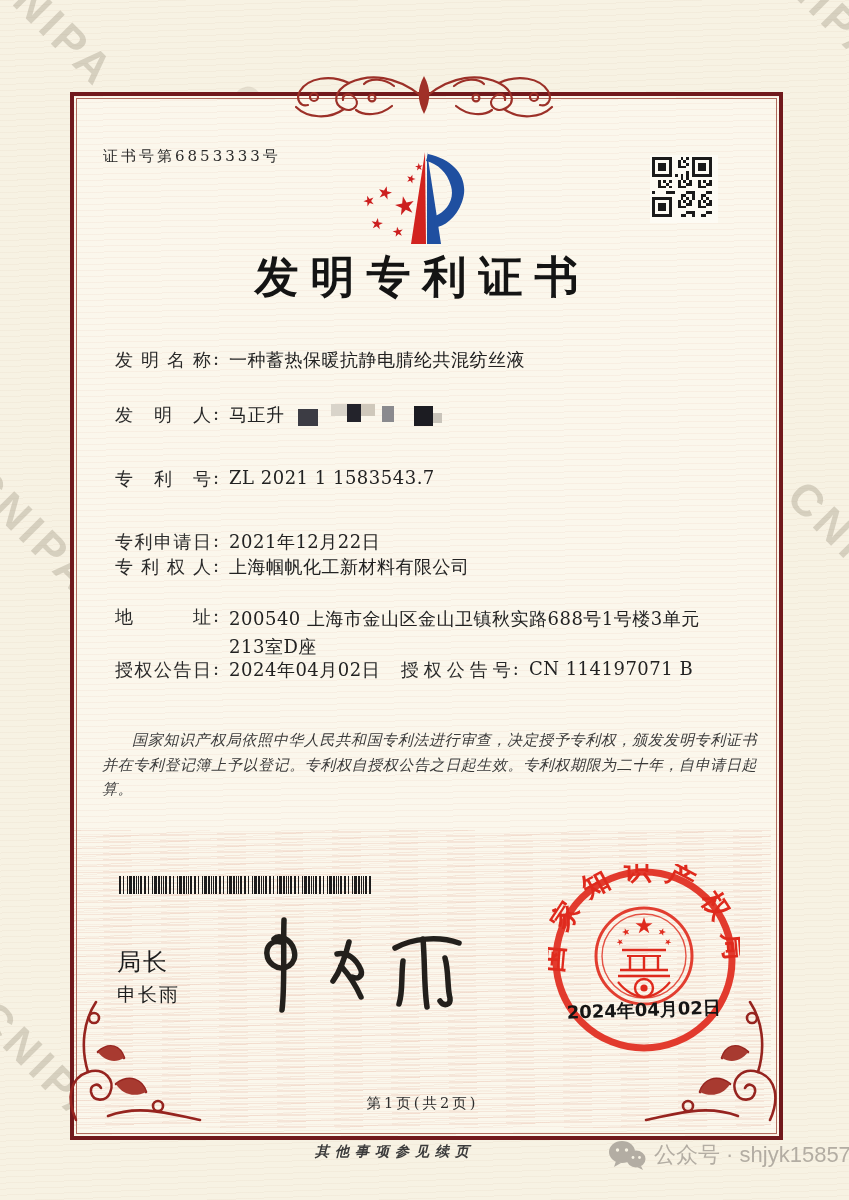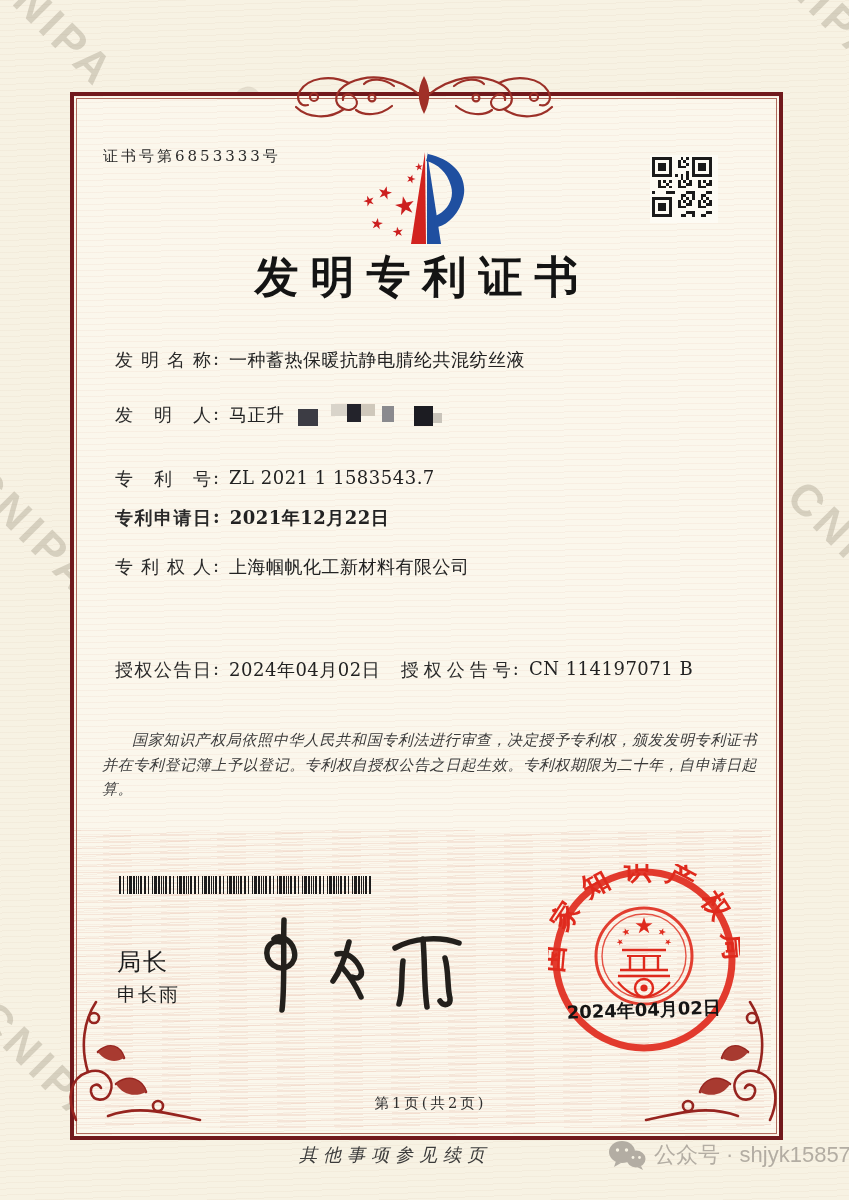--- a/index.html
+++ b/index.html
@@ -39,24 +39,24 @@
   .paras{position:absolute;left:102px;top:728px;width:655px;font-size:15px;font-style:italic;
     color:#3a3a3a;line-height:24.5px;text-align:justify;letter-spacing:0.5px;}
   .paras p{margin:0 0 11px 0;text-indent:2em;}
   
   .barcode{position:absolute;left:119px;top:876px;width:255px;height:18px;}
   .sig-title{position:absolute;left:117px;top:946px;font-size:24px;color:#1d1d1d;letter-spacing:2px;font-family:"Liberation Sans","DejaVu Sans",sans-serif;}
   .sig-name{position:absolute;left:117px;top:982px;font-size:19px;color:#1d1d1d;letter-spacing:2px;font-family:"Liberation Sans","DejaVu Sans",sans-serif;}
   .signature{position:absolute;left:253px;top:908px;width:235px;height:110px;}
   .seal{position:absolute;left:548px;top:864px;width:192px;height:192px;}
   .page-num{position:absolute;left:70px;top:1094px;width:705px;text-align:center;
-    font-size:14.5px;letter-spacing:3px;color:#2e2e2e;padding-left:8px;}
+    font-size:14.5px;letter-spacing:3px;color:#2e2e2e;}
   
   .cont-note{position:absolute;left:150px;top:1143px;width:490px;text-align:center;
-    font-size:18px;font-weight:400;font-style:italic;letter-spacing:6px;color:#3b3b3b;}
+    font-size:14px;font-weight:700;font-style:italic;letter-spacing:6px;color:#3b3b3b;}
   .wechat{position:absolute;left:608px;top:1140px;display:flex;align-items:center;gap:8px;
     color:#b3ada3;font-size:22px;font-family:"Liberation Sans","DejaVu Sans",sans-serif;white-space:nowrap;}
   .ornament-top{position:absolute;left:274px;top:64px;width:300px;height:62px;}
   .flourish{position:absolute;width:150px;height:150px;}
   .flourish.bl{left:58px;top:988px;}
   .flourish.br{left:638px;top:988px;transform:scale(-1,1);}
 </style>
 </head>
 <body>
 
@@ -266,28 +266,31 @@
       <span style="width:12px;height:16px;background:#8a8a8e;margin-left:7px;margin-top:2px;"></span>
       <span style="width:19px;height:20px;background:#1c1c22;margin-left:20px;margin-top:2px;"></span>
       <span style="width:9px;height:10px;background:#c9c4ba;margin-top:9px;"></span>
     </span>
   </div>
 
   <div class="frow" style="top:467px;">
     <span class="flabel">专利号</span><span class="colon">:</span><span class="fval">ZL 2021 1 1583543.7</span>
   </div>
 
-  <div class="frow" style="top:506px;font-weight:bold;">
+  <div class="frow" style="top:530px;">
     <span class="flabel">专利申请日</span><span class="colon">:</span><span class="fval">2021年12月22日</span>
   </div>
 
   <div class="frow" style="top:555px;">
     <span class="flabel">专利权人</span><span class="colon">:</span><span class="fval">上海帼帆化工新材料有限公司</span>
   </div>
 
+  <div class="frow" style="top:605px;">
+    <span class="flabel">地址</span><span class="colon">:</span><span class="fval wrap">200540 上海市金山区金山卫镇秋实路688号1号楼3单元 213室D座</span>
+  </div>
 
   <div class="frow" style="top:658px;">
     <span class="flabel">授权公告日</span><span class="colon">:</span><span class="fval" style="width:154px;">2024年04月02日</span>
     <span class="flabel" style="width:110px;margin-left:12px;">授权公告号</span><span class="colon">:</span><span class="fval">CN 114197071 B</span>
   </div>
 
   <div class="paras">
     <p>国家知识产权局依照中华人民共和国专利法进行审查，决定授予专利权，颁发发明专利证书并在专利登记簿上予以登记。专利权自授权公告之日起生效。专利权期限为二十年，自申请日起算。</p>
   </div>
 

